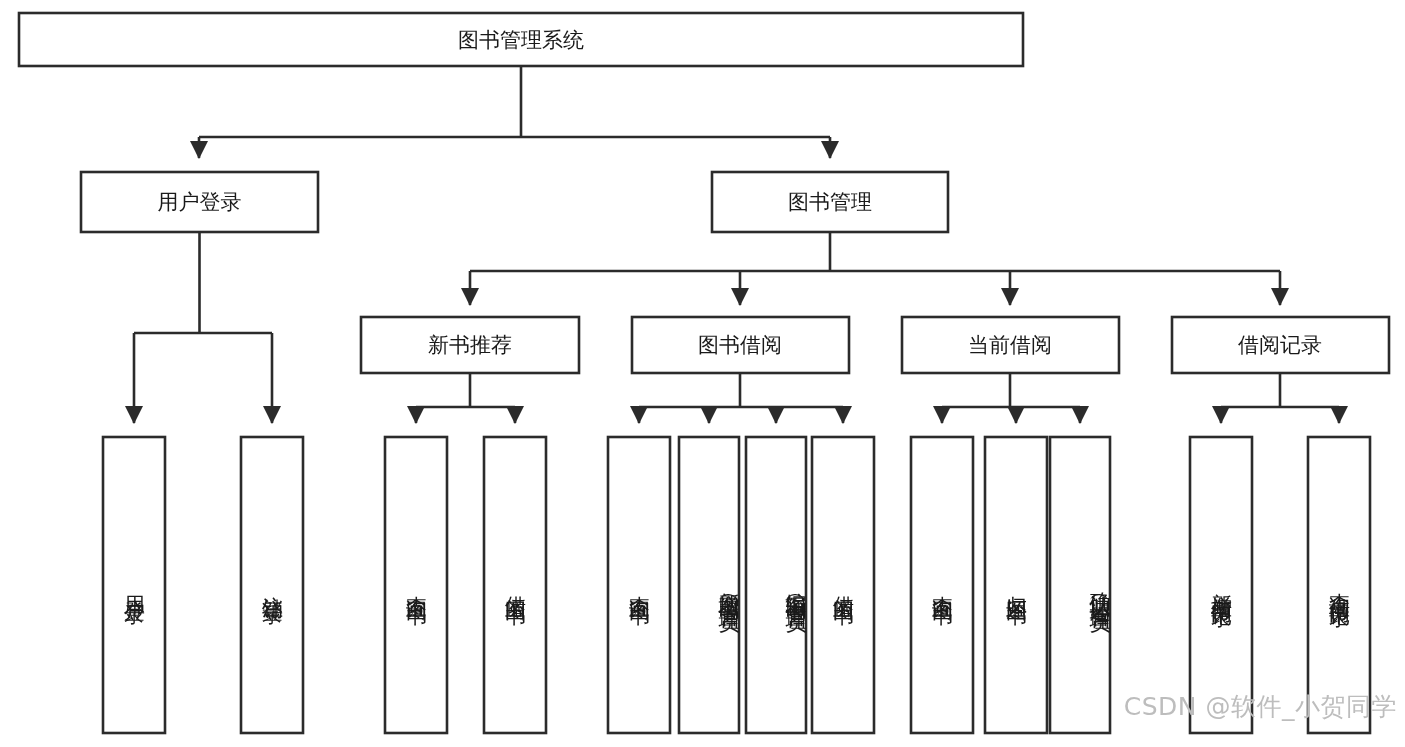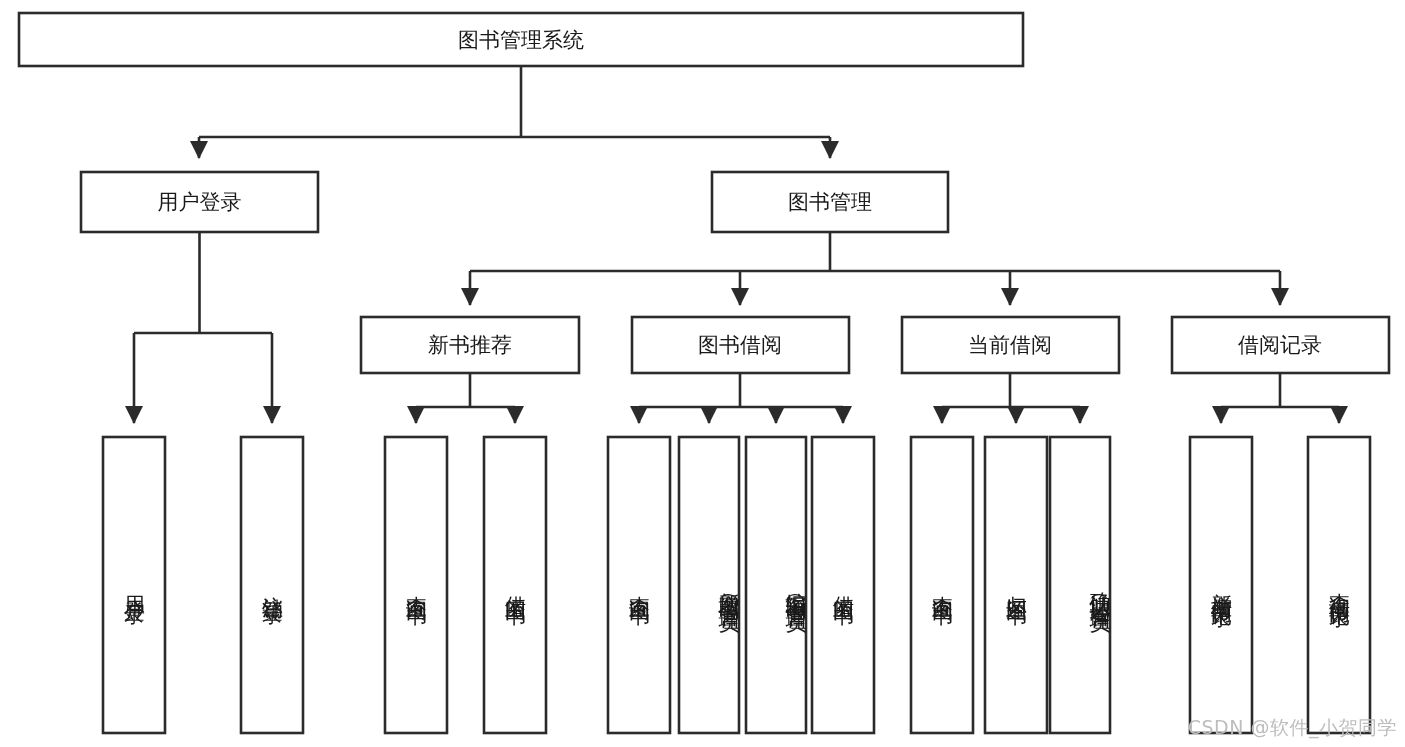--- a/index.html
+++ b/index.html
@@ -56,23 +56,23 @@
     font-size: 21px;
     line-height: 1;
     letter-spacing: 3px;
     color: #1a1a1a;
     white-space: nowrap;
     pointer-events: none;
   }
   .watermark {
     position: absolute;
     right: 8px;
-    bottom: 6px;
-    font-family: "DejaVu Sans", "Liberation Sans", sans-serif;
-    font-size: 19px;
+    bottom: 24px;
+    font-family: "DejaVu Sans", "Liberation Sans", sans-serif;
+    font-size: 25px;
     color: #bdbdbd;
     letter-spacing: 0.5px;
     white-space: nowrap;
   }
 </style>
 </head>
 <body>
 
 <div id="diagram-root">
 

